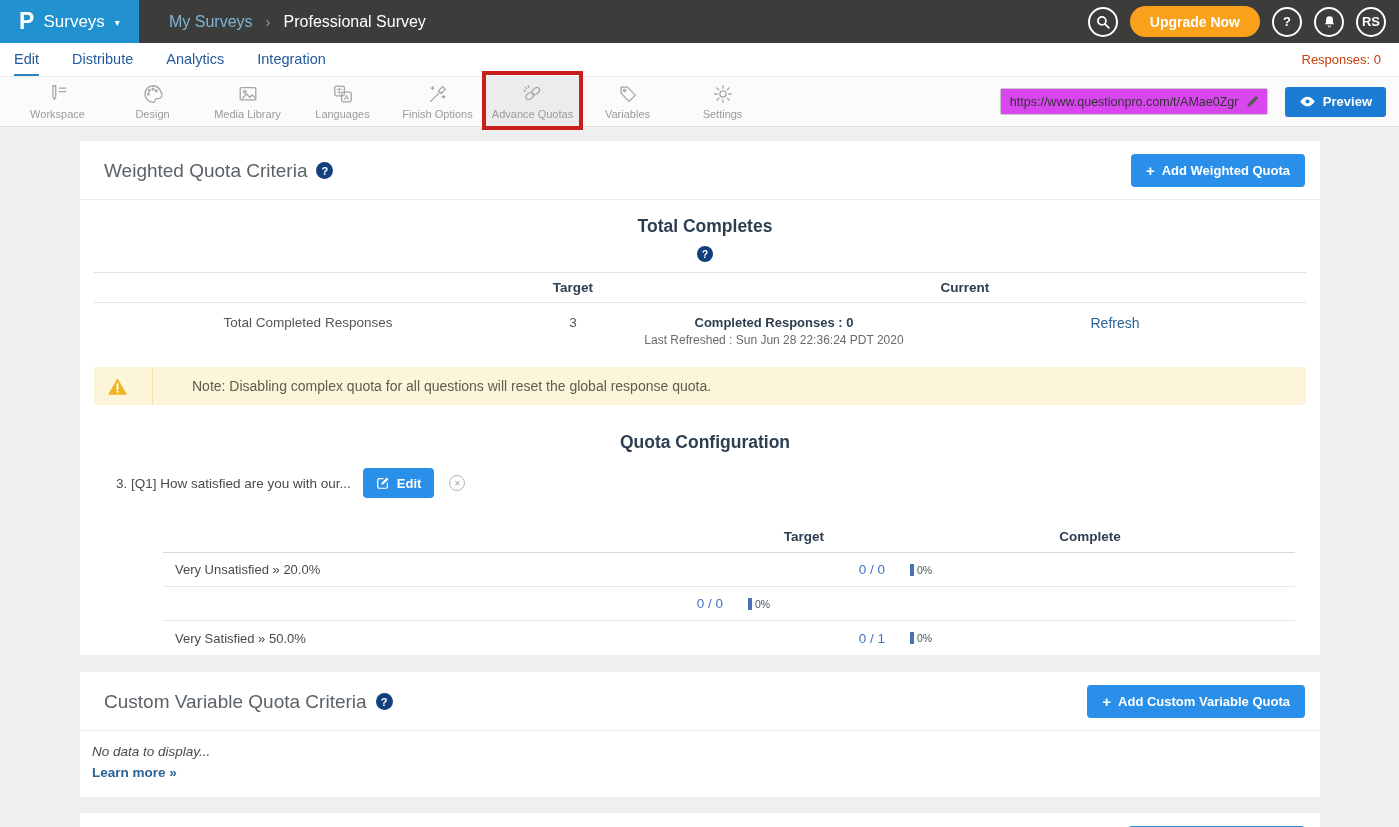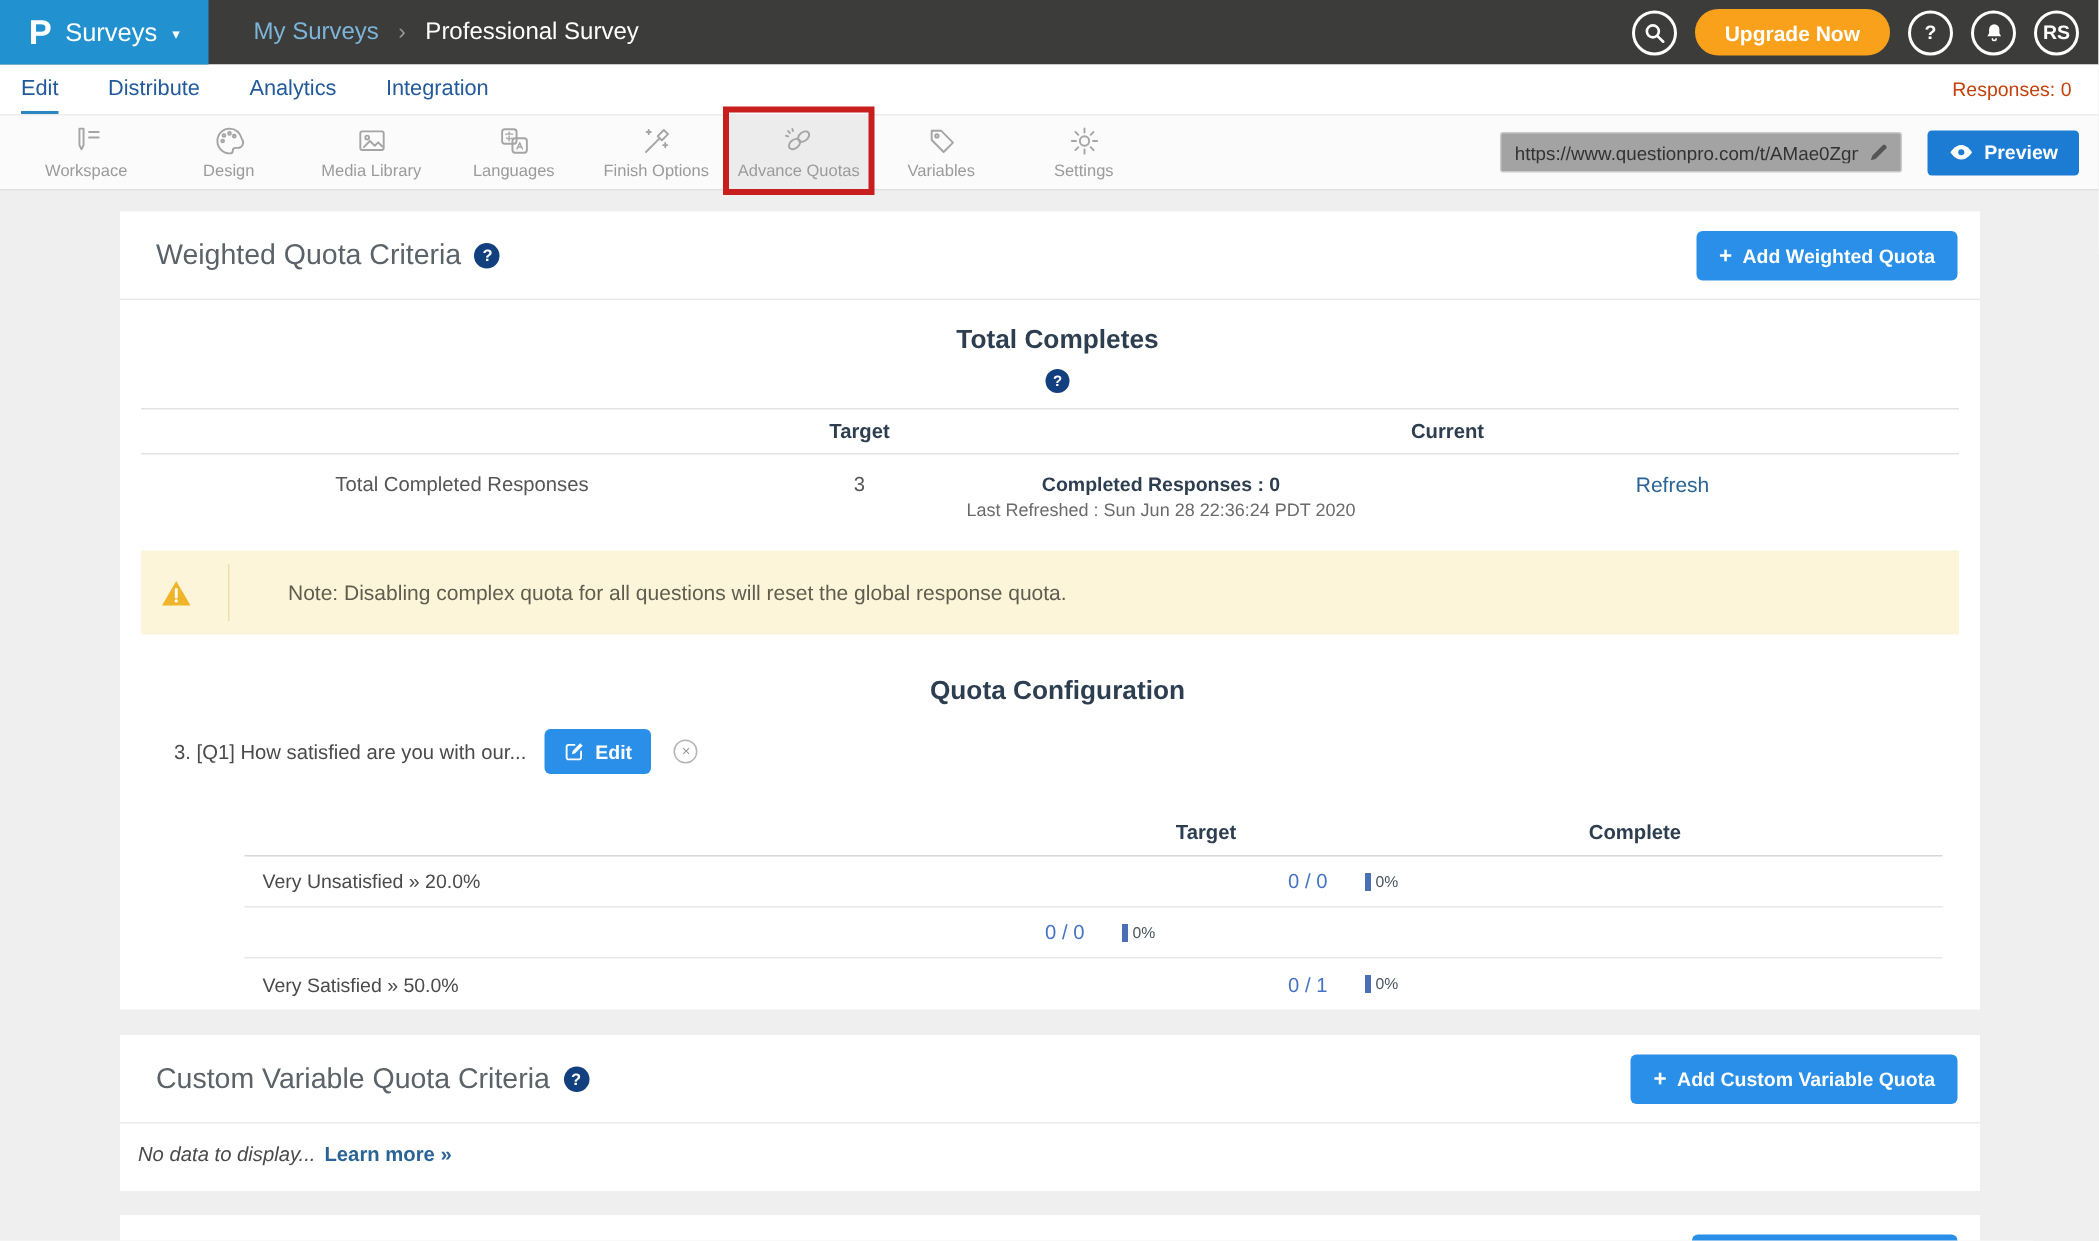--- a/index.html
+++ b/index.html
@@ -39,21 +39,21 @@
     border-bottom:1px solid #e0e0e0; display:flex; align-items:center;
     padding-left:10px; position:relative; }
   .tool-item { width:95px; height:100%; display:flex; flex-direction:column;
     align-items:center; justify-content:center; gap:3px; color:#9b9b9b;
     font-size:11px; cursor:pointer; position:relative; }
   .tool-item svg { stroke:#a5a5a5; fill:none; stroke-width:1.4;
     stroke-linecap:round; stroke-linejoin:round; }
   .tool-item--flagged { background:#ececec; }
   .red-annotation { position:absolute; left:-3px; top:-6px; right:-3px; bottom:-4px;
     border:4px solid #c81e1e; pointer-events:none; z-index:5; }
-  .url-box { margin-left:auto; width:268px; height:27px; background:#a3a3a3;
+  .url-box { margin-left:auto; width:268px; height:27px; background:#d946ef;
     border:1px solid #c9c9c9; border-radius:2px; display:flex; align-items:center;
     padding:0 7px 0 9px; gap:6px; }
   .url-box input { flex:1; min-width:0; border:none; background:transparent;
     font-size:12.5px; color:#333; font-family:"Liberation Sans",sans-serif; outline:none; }
   .preview-btn { margin:0 13px 0 17px; background:#1c7cd4; color:#fff; font-weight:bold;
     font-size:13px; height:30px; padding:0 14px; border-radius:3px; border:none;
     display:flex; align-items:center; gap:7px; cursor:pointer; }
 
   
   .main { padding:14px 79px 0 80px; }
@@ -84,21 +84,21 @@
   .tc-head > div { padding:7px 0; font-size:13.5px; font-weight:bold; color:#2d3e50;
     text-align:center; }
   .tc-cur { grid-column:3 / 5; }
   .tc-row > div { padding:12px 0 4px; text-align:center; }
   .tc-label, .tc-target { font-size:13.5px; color:#555; }
   .tc-current-main { font-size:13px; font-weight:bold; color:#2d3e50; }
   .tc-current-sub { font-size:12px; color:#6a6a6a; margin-top:3px; }
   .tc-refresh { font-size:14px; color:#2a6496; cursor:pointer; }
 
   
-  .note-bar { margin-top:16px; height:56px; background:#fcf5d9; display:flex;
+  .note-bar { margin-top:16px; height:38px; background:#fcf5d9; display:flex;
     align-items:center;gap:12px; }
   .warn-icon { margin:0 12px 0 13px; display:flex; }
   .note-vsep { width:1px; height:38px; background:#eee0a8; }
   .note-text { margin-left:27px; font-size:14px; color:#605c4e; }
 
   
   .qc-title { margin-top:27px; }
   .question-row { margin:15px 0 0 22px; display:flex; align-items:center; gap:12px; }
   .question-text { font-size:13.5px; color:#4a4a4a; }
   .edit-btn { background:#2a8fe9; color:#fff; font-weight:bold; font-size:13px;
@@ -116,21 +116,21 @@
   .qt-row { border-bottom:1px solid #e8e8e8; height:34px; }
   .qt-row:last-child { border-bottom:none; }
   .qt-label { font-size:13px; color:#4a4a4a; padding-left:12px; text-align:left; }
   .qt-target { font-size:13.5px; color:#4472c4; text-align:right; }
   .qt-complete { padding-left:25px; display:flex; align-items:center; gap:3px; }
   .pct-bar { width:4px; height:12px; background:#4a6fb5; display:inline-block; }
   .pct-text { font-size:10.5px; color:#4a5560; }
 
   
   .empty-line { margin:13px 16px 0 12px; font-size:13.5px; display:flex; gap:6px;
-    align-items:baseline; }
+    align-items:baseline;flex-direction:column; }
   .empty-italic { font-style:italic; color:#4a4a4a; }
   .learn-more { color:#2a6496; font-weight:bold; cursor:pointer; }
   .card--last { height:72px; }
 </style>
 </head>
 <body>
 
 <div class="topbar">
   <div class="logo-box">
     <span class="logo-glyph">P</span>

